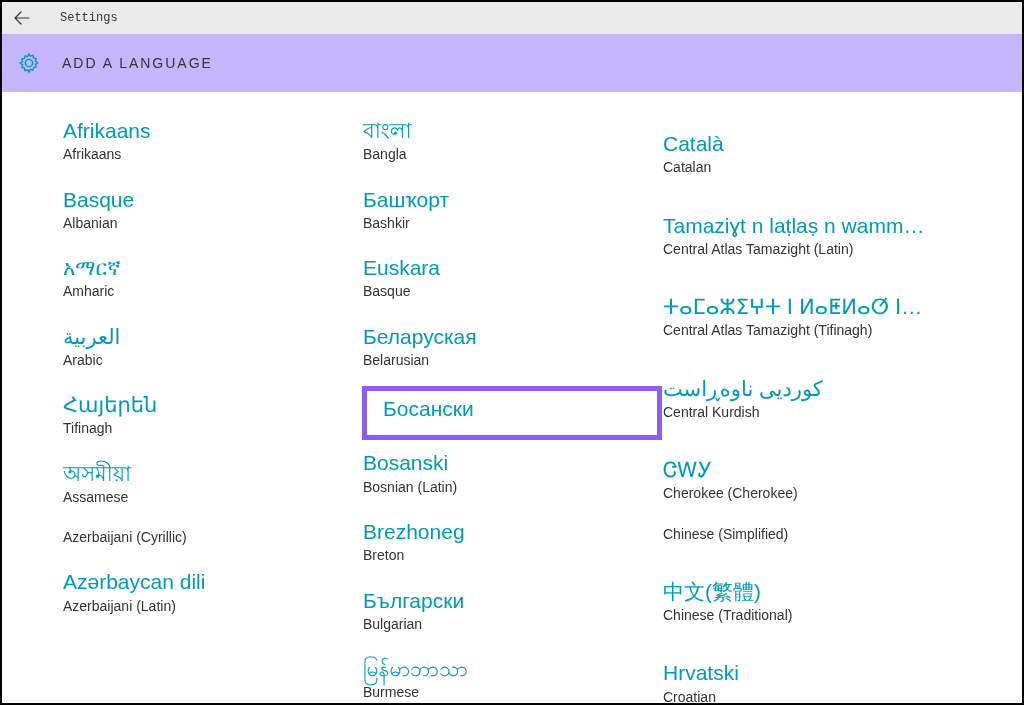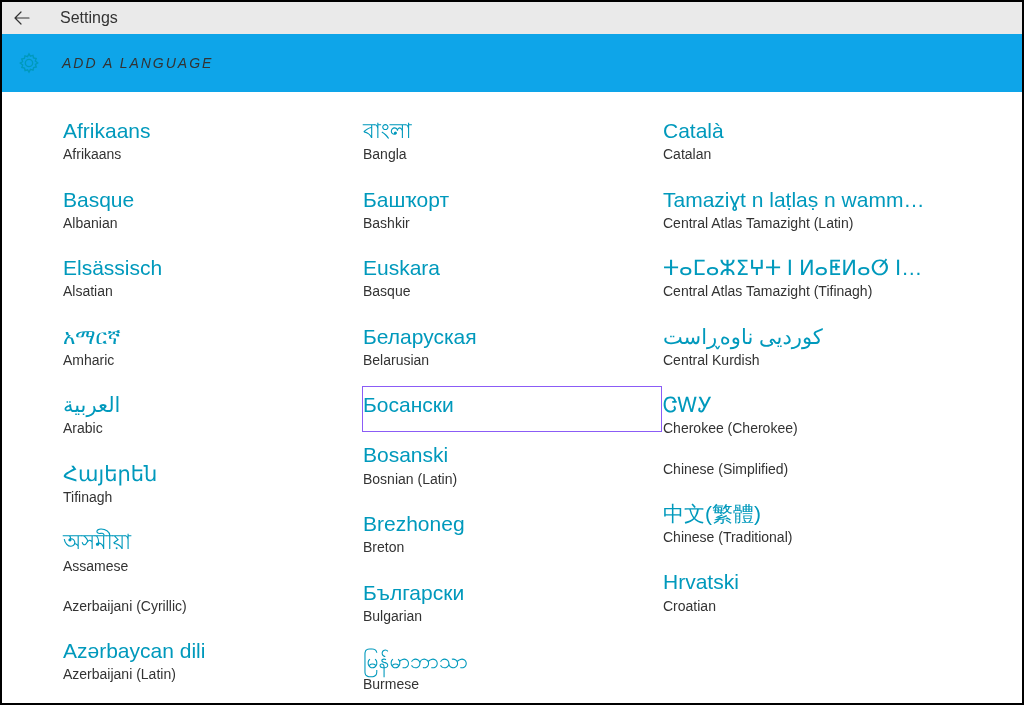--- a/index.html
+++ b/index.html
@@ -22,32 +22,32 @@
     .back-btn {
       width: 24px;
       height: 24px;
       display: flex;
       align-items: center;
       justify-content: center;
       cursor: pointer;
     }
     .back-btn svg { width: 16px; height: 16px; }
     .titlebar-title {
-      font-size: 16px;
+      font-size: 12px;
       color: #333;
       margin-left: 6px;
+      font-family: Liberation Mono, monospace;
     }
     .header-row {
-      background: #0ea5e9;
+      background: #c4b5fd;
       height: 58px;
       display: flex;
       align-items: center;
       padding: 0 16px;
       gap: 22px;
-      font-style: italic;
     }
     .gear-icon {
       width: 22px;
       height: 22px;
       display: flex;
       align-items: center;
       justify-content: center;
     }
     .gear-icon svg { width: 22px; height: 22px; }
     .page-title {
@@ -66,22 +66,22 @@
       display: flex;
       flex-direction: column;
     }
     .lang-item {
       padding: 4px 10px 12px 0;
       cursor: pointer;
       border: 1px solid transparent;
       margin-bottom: 4px;
     }
     .lang-item.selected {
-      border: 1px solid #8b5cf6;
-      padding-left: 0;
+      border: 5px solid #8b5cf6;
+      padding-left: 16px;
       margin-left: -9px;
       padding-right: 10px;
     }
     .lang-native {
       font-size: 21px;
       color: #0099bc;
       line-height: 1.35;
       font-weight: 400;
     }
     .lang-english {
@@ -90,20 +90,21 @@
       line-height: 1.3;
     }
     .col2 .lang-item, .col3 .lang-item {
       margin-left: 0;
     }
     .col3 .lang-native {
       white-space: nowrap;
       overflow: hidden;
       text-overflow: ellipsis;
       max-width: 265px;
+      margin-top: 13px;
     }
   </style>
 </head>
 <body>
 
 <div class="titlebar">
   <div class="back-btn">
     <svg viewBox="0 0 16 16">
       <path d="M7 2 L1 8 L7 14 M1 8 L15 8" stroke="#333" stroke-width="1.2" fill="none" stroke-linecap="round" stroke-linejoin="round"></path>
     </svg>
@@ -125,24 +126,20 @@
   <div class="col col1">
     <div class="lang-item">
       <div class="lang-native">Afrikaans</div>
       <div class="lang-english">Afrikaans</div>
     </div>
     <div class="lang-item">
       <div class="lang-native">Basque</div>
       <div class="lang-english">Albanian</div>
     </div>
     <div class="lang-item">
-      <div class="lang-native">Elsässisch</div>
-      <div class="lang-english">Alsatian</div>
-    </div>
-    <div class="lang-item">
       <div class="lang-native">አማርኛ</div>
       <div class="lang-english">Amharic</div>
     </div>
     <div class="lang-item">
       <div class="lang-native">العربية</div>
       <div class="lang-english">Arabic</div>
     </div>
     <div class="lang-item">
       <div class="lang-native">Հայերեն</div>
       <div class="lang-english">Tifinagh</div>

